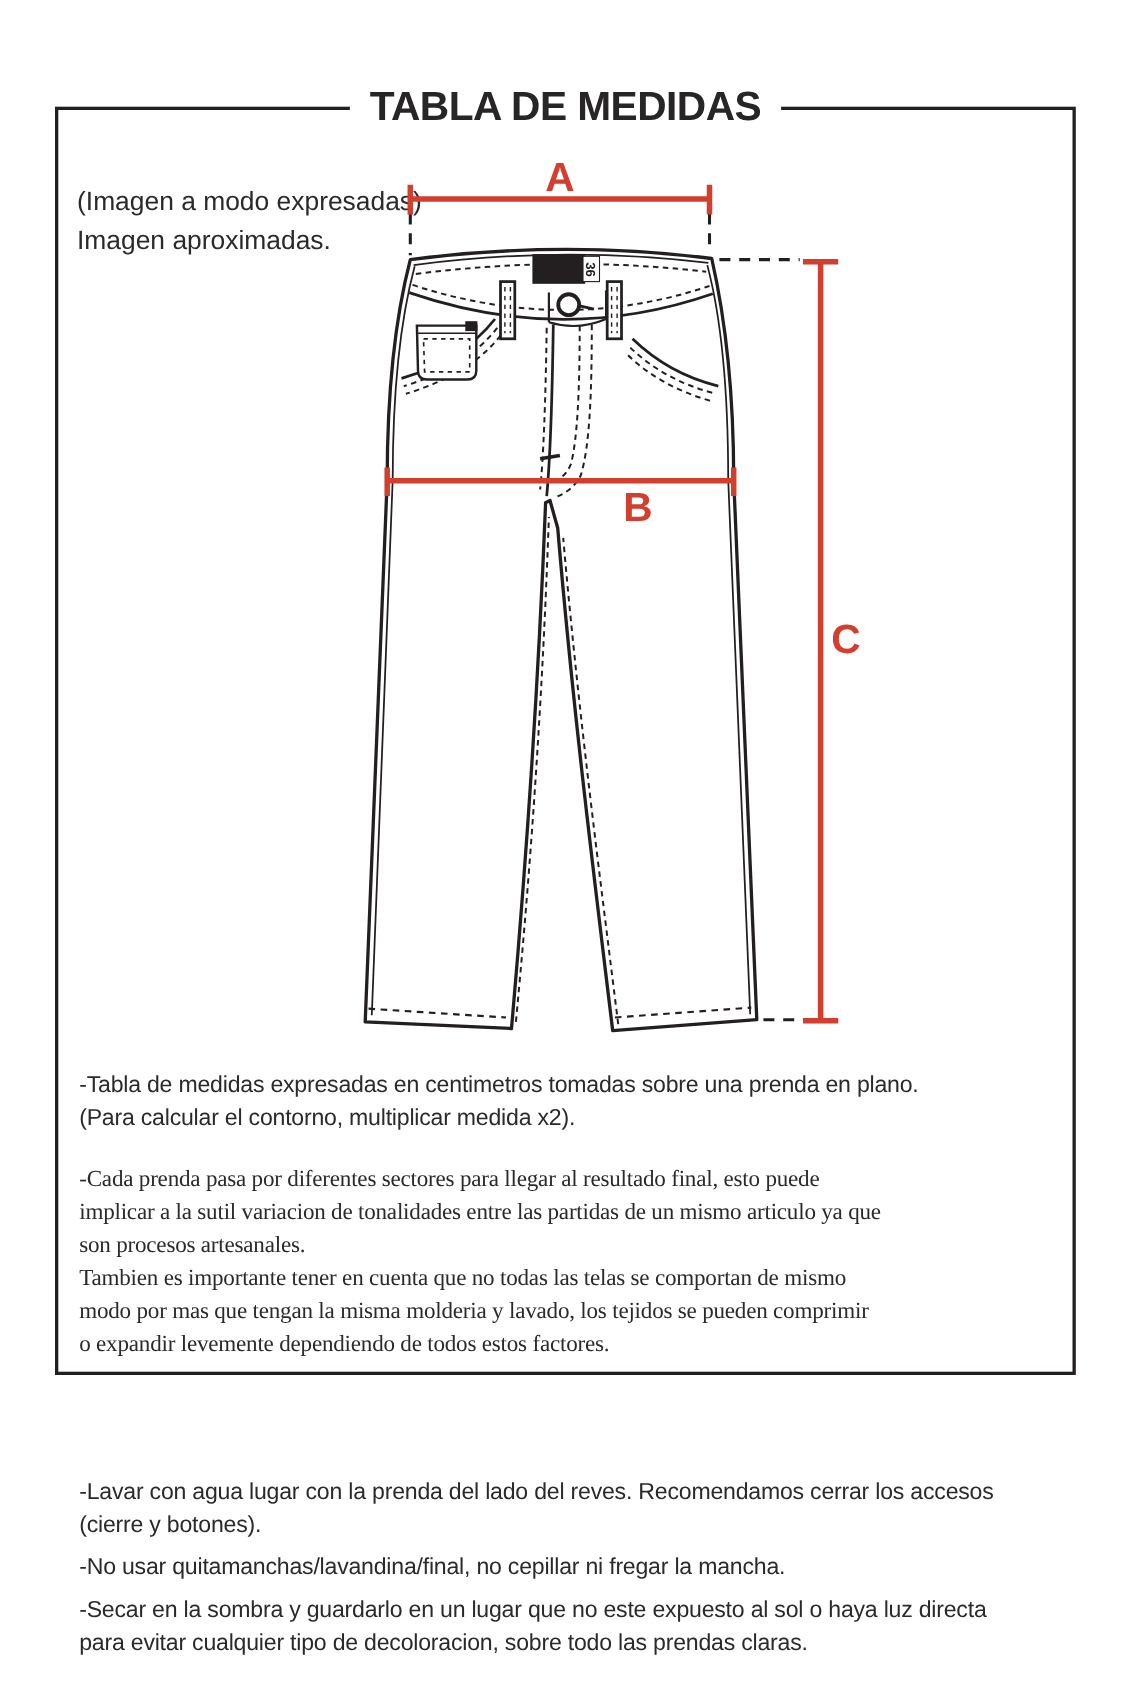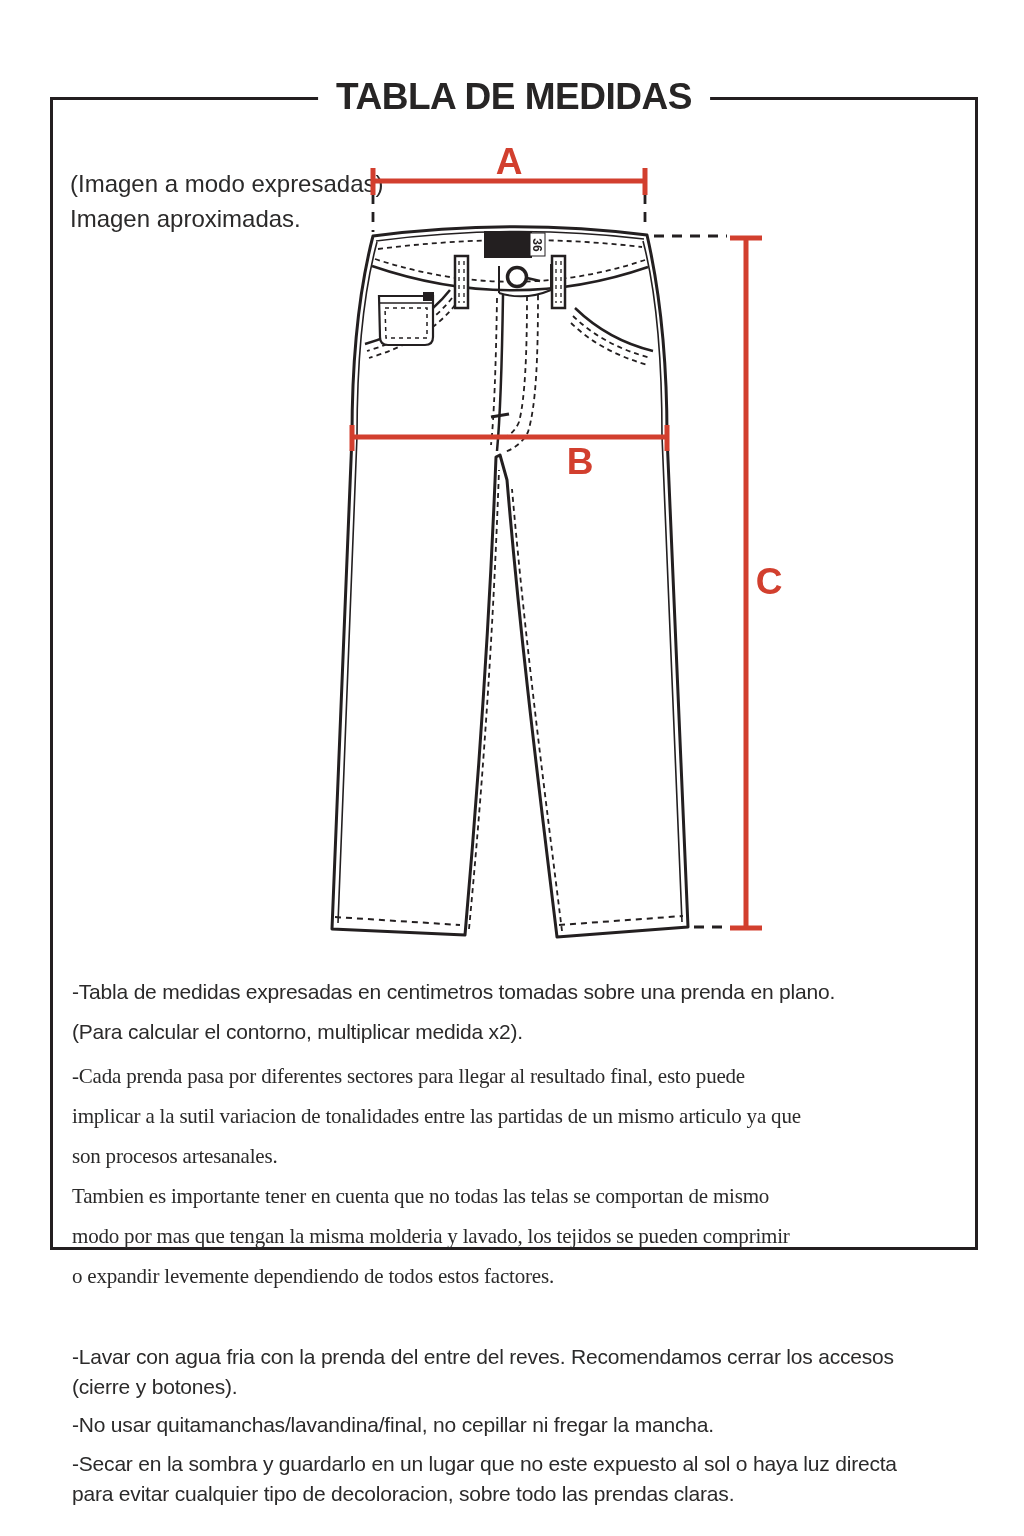--- a/index.html
+++ b/index.html
@@ -5,21 +5,21 @@
   html,body{margin:0;padding:0;background:#ffffff;}
   #page{position:relative;width:1024px;height:1536px;background:#ffffff;overflow:hidden;
         font-family:"Liberation Sans","DejaVu Sans",sans-serif;color:#2b2a2a;margin-top:24px;}
   .frame{position:absolute;border:3px solid #231f20;background:transparent;box-sizing:border-box;}
   #size-frame{left:50px;top:73px;width:928px;height:1153px;}
   #care-frame{left:48px;top:1284px;width:940px;height:214px;}
   .frame-title{position:absolute;top:0;left:50%;transform:translate(-50%,-56%);
         background:#ffffff;padding:0 18px;font-size:37px;font-weight:600;color:#272525;
         white-space:nowrap;letter-spacing:-0.5px;}
   .note{position:absolute;left:70px;top:142px;font-size:24px;line-height:35px;color:#2b2a2a;}
-  .body-text{position:absolute;left:72px;font-size:21px;line-height:40px;letter-spacing:-0.2px;
+  .body-text{position:absolute;left:72px;font-size:21px;line-height:30px;letter-spacing:-0.2px;
         color:#2b2a2a;white-space:pre;}
   #para-1{top:948px;}
   #para-2{top:1032px;font-family:Liberation Serif, serif;}
   .care-item{position:absolute;left:72px;font-size:21px;line-height:30px;letter-spacing:-0.2px;
         color:#2b2a2a;white-space:pre;}
   #care-1{top:1318px;}
   #care-2{top:1386px;}
   #care-3{top:1425px;}
   #diagram-svg{position:absolute;left:0;top:0;pointer-events:none;}
   .red-label{font-family:"Liberation Sans","DejaVu Sans",sans-serif;font-size:37px;font-weight:600;}
@@ -136,19 +136,19 @@
   <div id="para-1" class="body-text">-Tabla de medidas expresadas en centimetros tomadas sobre una prenda en plano.
 (Para calcular el contorno, multiplicar medida x2).</div>
   <div id="para-2" class="body-text">-Cada prenda pasa por diferentes sectores para llegar al resultado final, esto puede
 implicar a la sutil variacion de tonalidades entre las partidas de un mismo articulo ya que
 son procesos artesanales.
 Tambien es importante tener en cuenta que no todas las telas se comportan de mismo
 modo por mas que tengan la misma molderia y lavado, los tejidos se pueden comprimir
 o expandir levemente dependiendo de todos estos factores.</div>
 
 
-  <div id="care-1" class="care-item">-Lavar con agua fria con la prenda del entre del reves. Recomendamos cerrar los accesos
+  <div id="care-1" class="care-item">-Lavar con agua lugar con la prenda del lado del reves. Recomendamos cerrar los accesos
 (cierre y botones).</div>
   <div id="care-2" class="care-item">-No usar quitamanchas/lavandina/final, no cepillar ni fregar la mancha.</div>
   <div id="care-3" class="care-item">-Secar en la sombra y guardarlo en un lugar que no este expuesto al sol o haya luz directa
 para evitar cualquier tipo de decoloracion, sobre todo las prendas claras.</div>
 
 </div>
 
 </body></html>

